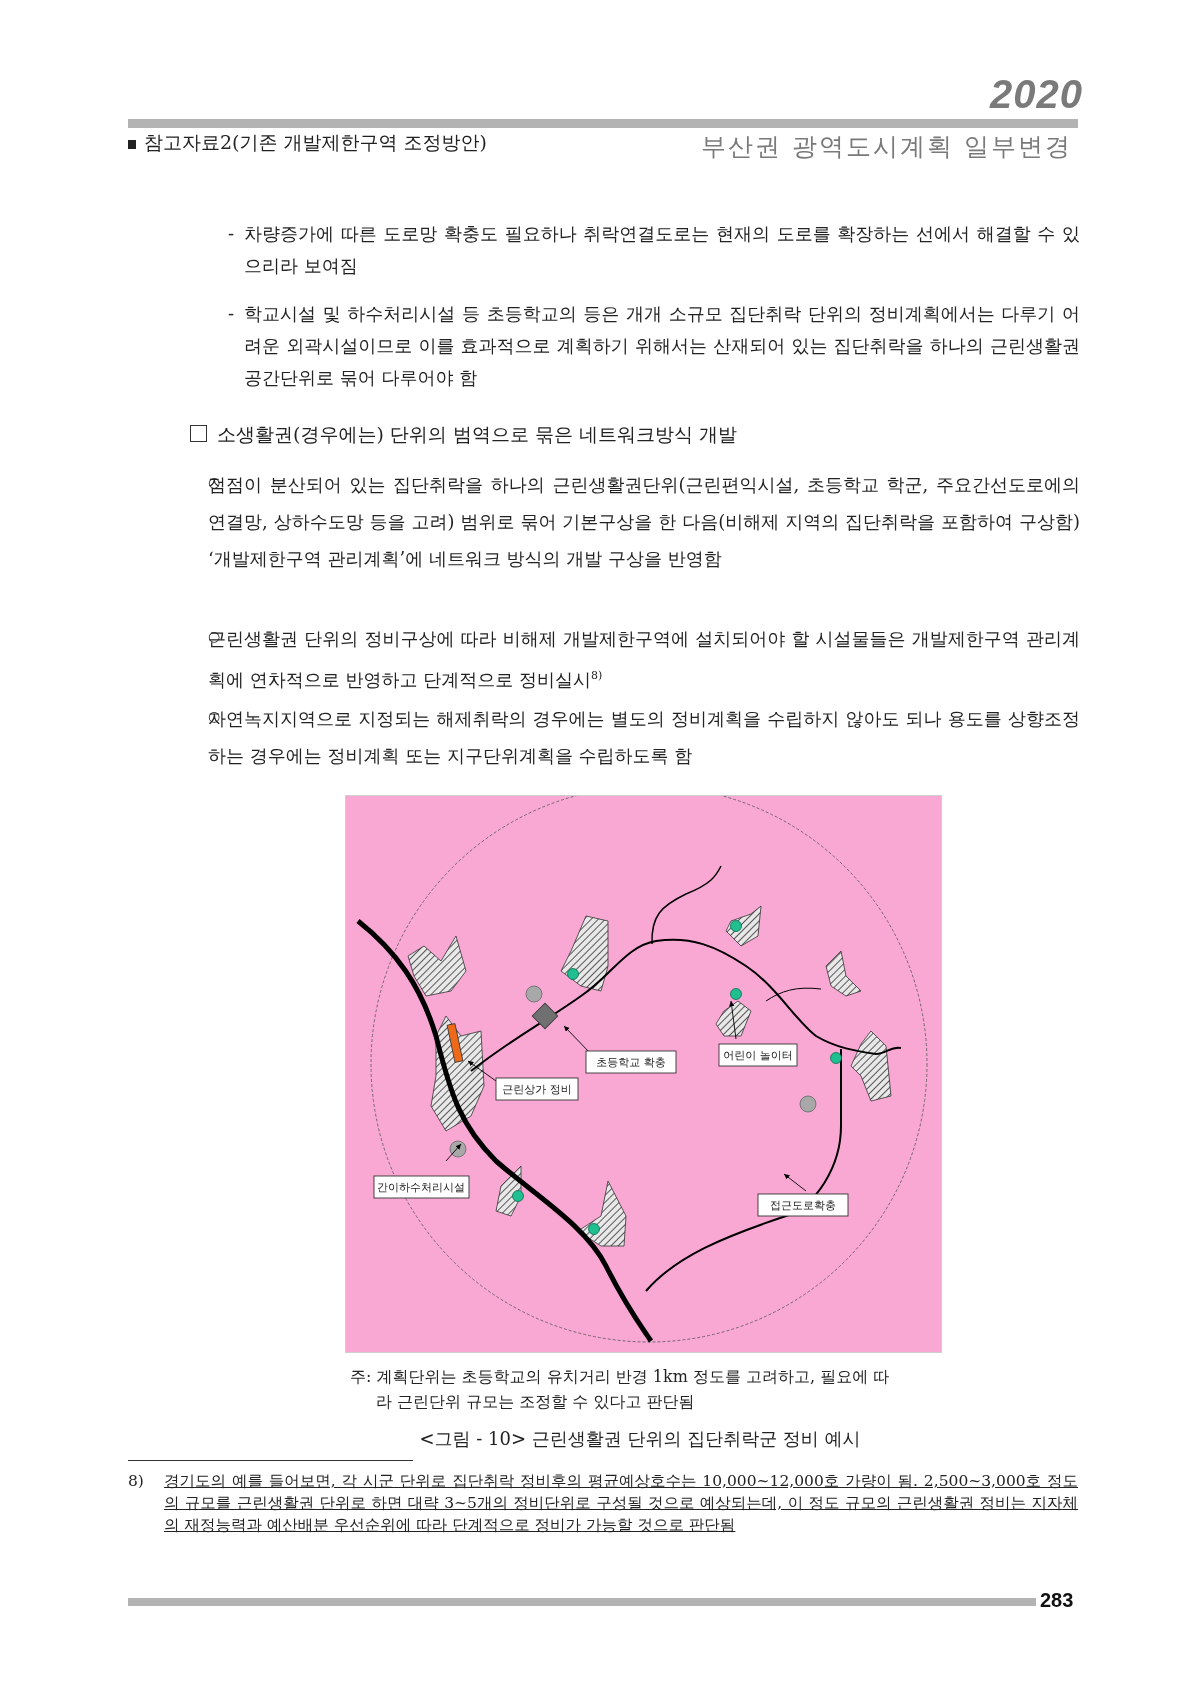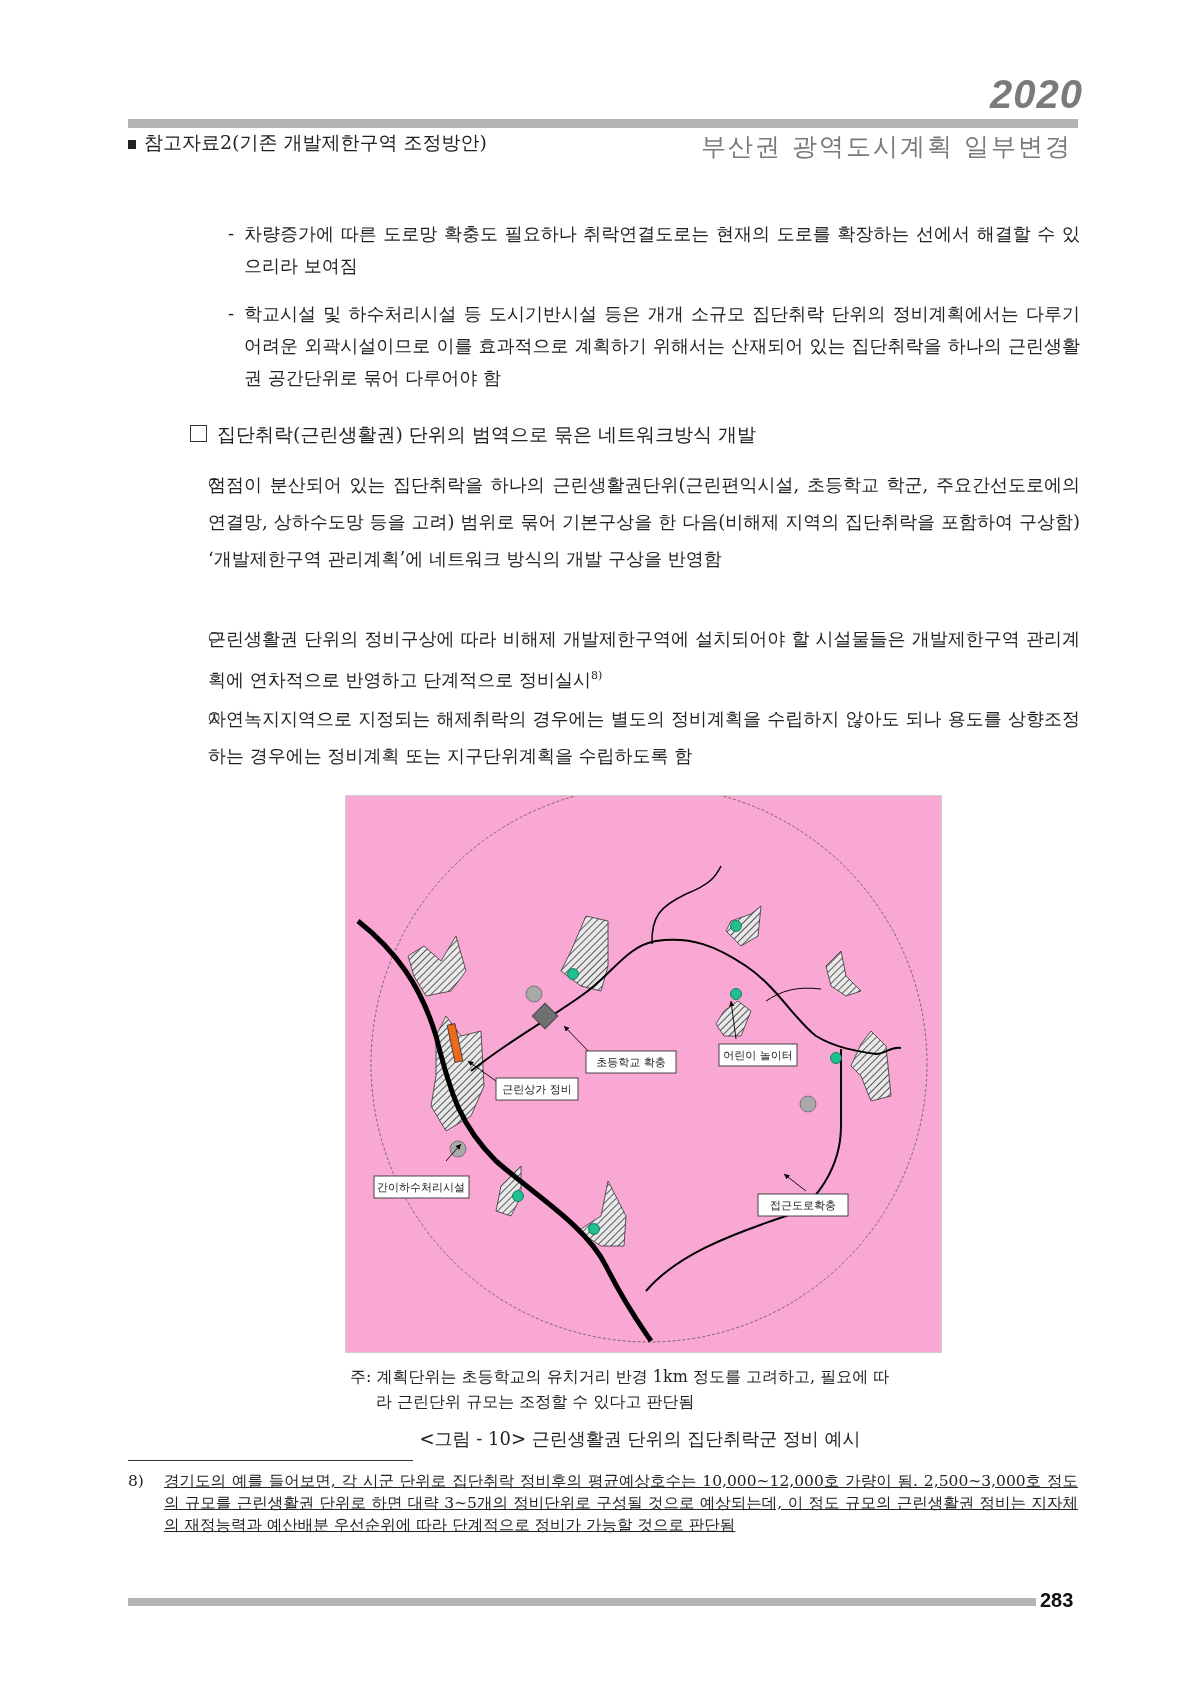--- a/index.html
+++ b/index.html
@@ -42,25 +42,25 @@
   <span class="sq"></span><span>참고자료2(기존 개발제한구역 조정방안)</span>
 </div>
 <div class="abs hdr-right">부산권 광역도시계획 일부변경</div>
 
 <div class="abs para dash-item" style="top:218px">
   <span class="lead">-</span>
   <span class="txt">차량증가에 따른 도로망 확충도 필요하나 취락연결도로는 현재의 도로를 확장하는 선에서 해결할 수 있으리라 보여짐</span>
 </div>
 <div class="abs para dash-item" style="top:298px">
   <span class="lead">-</span>
-  <span class="txt">학교시설 및 하수처리시설 등 도시기반시설 등은 개개 소규모 집단취락 단위의 정비계획에서는 다루기 어려운 외곽시설이므로 이를 효과적으로 계획하기 위해서는 산재되어 있는 집단취락을 하나의 근린생활권 공간단위로 묶어 다루어야 함</span>
+  <span class="txt">학교시설 및 하수처리시설 등 초등학교의 등은 개개 소규모 집단취락 단위의 정비계획에서는 다루기 어려운 외곽시설이므로 이를 효과적으로 계획하기 위해서는 산재되어 있는 집단취락을 하나의 근린생활권 공간단위로 묶어 다루어야 함</span>
 </div>
 
 <div class="abs section">
-  <span class="box"></span><span>집단취락(근린생활권) 단위의 범역으로 묶은 네트워크방식 개발</span>
+  <span class="box"></span><span>소생활권(경우에는) 단위의 범역으로 묶은 네트워크방식 개발</span>
 </div>
 
 <div class="abs para circ-item" style="top:466px">
   <span class="lead">○</span>
   <span class="txt">점점이 분산되어 있는 집단취락을 하나의 근린생활권단위(근린편익시설, 초등학교 학군, 주요간선도로에의 연결망, 상하수도망 등을 고려) 범위로 묶어 기본구상을 한 다음(비해제 지역의 집단취락을 포함하여 구상함) ‘개발제한구역 관리계획’에 네트워크 방식의 개발 구상을 반영함</span>
 </div>
 <div class="abs para circ-item" style="top:620px">
   <span class="lead">○</span>
   <span class="txt"><span>근린생활권 단위의 정비구상에 따라 비해제 개발제한구역에 설치되어야 할 시설물들은 개발제한구역 관리계획에 연차적으로 반영하고 단계적으로 정비실시</span><sup style="font-size:11px">8)</sup></span>
 </div>

